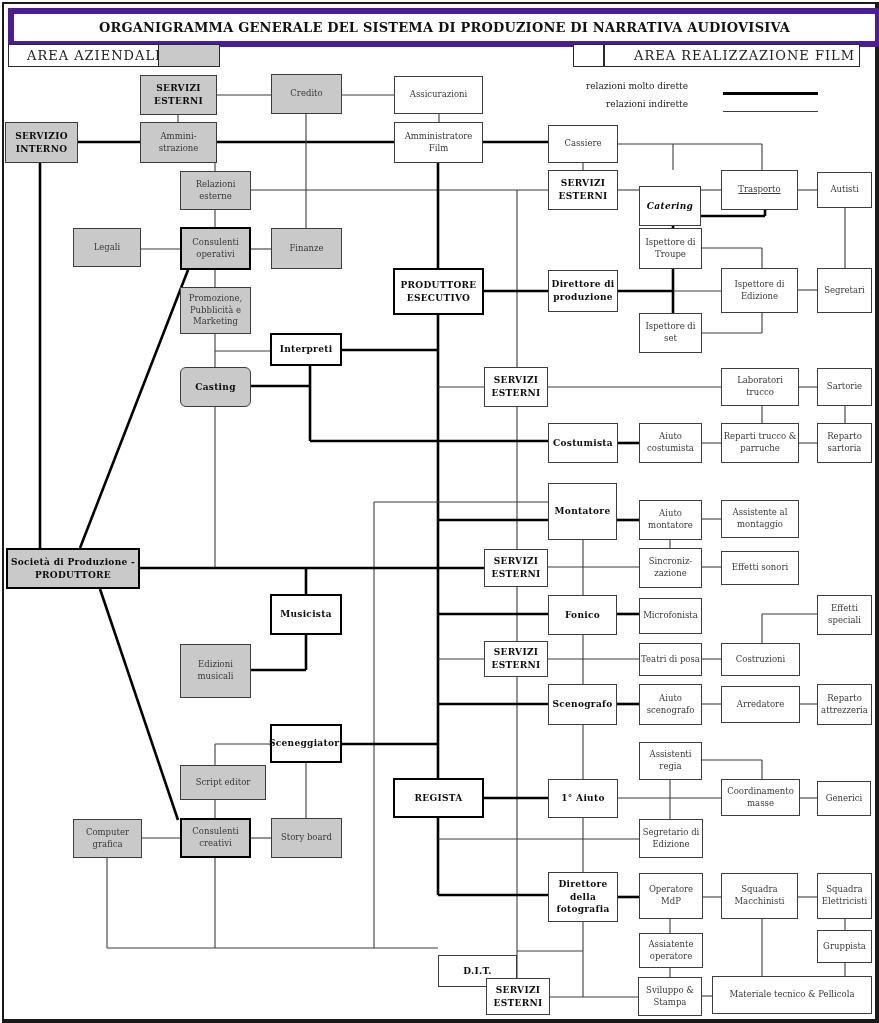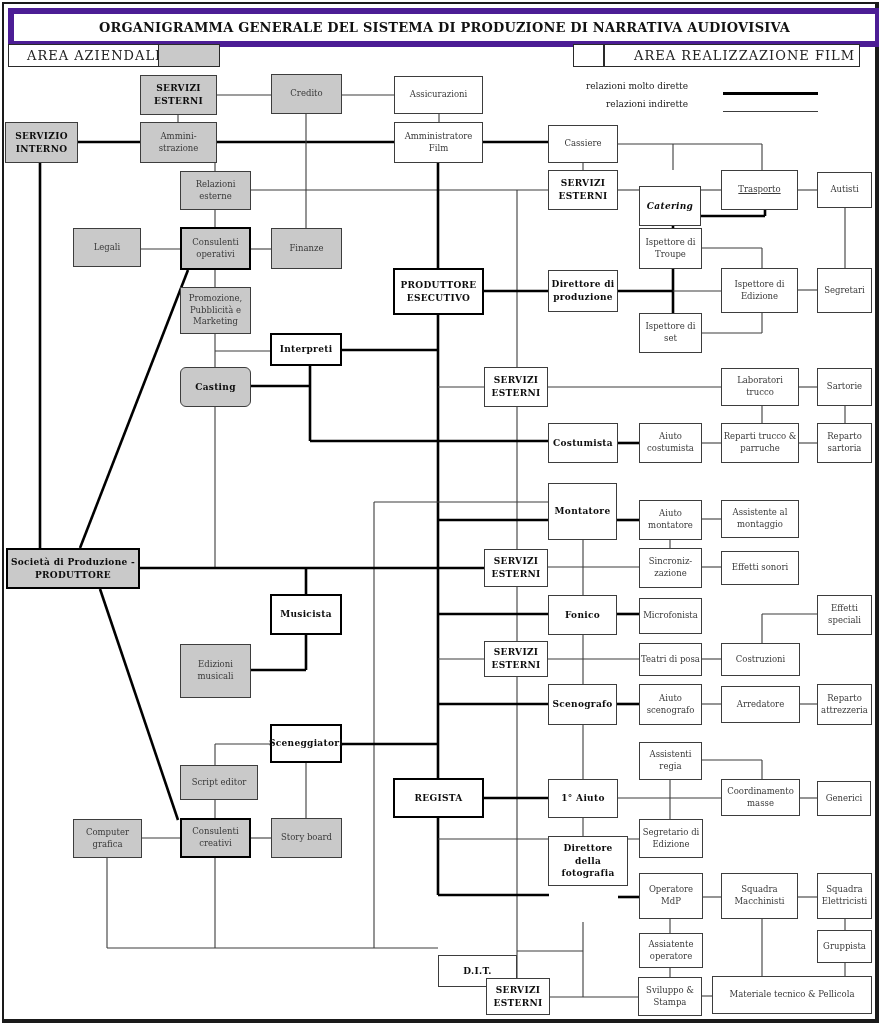--- a/index.html
+++ b/index.html
@@ -226,34 +226,34 @@
       <div class="node" style="left: 721px; top: 643px; width: 79px; height: 33px;">Costruzioni</div>
       <div class="node bold" style="left: 548px; top: 684px; width: 69px; height: 41px;">Scenografo</div>
       <div class="node" style="left: 639px; top: 684px; width: 63px; height: 41px;">Aiuto
 scenografo</div>
       <div class="node" style="left: 721px; top: 686px; width: 79px; height: 37px;">Arredatore</div>
       <div class="node" style="left: 817px; top: 684px; width: 55px; height: 41px;">Reparto
 attrezzeria</div>
       <div class="node thick bold" style="left: 270px; top: 724px; width: 72px; height: 39px;">Sceneggiatori</div>
       <div class="node" style="left: 639px; top: 742px; width: 63px; height: 38px;">Assistenti
 regia</div>
-      <div class="node gray" style="left: 180px; top: 765px; width: 78px; height: 35px;">Script editor</div>
+      <div class="node gray" style="left: 180px; top: 765px; width: 86px; height: 35px;">Script editor</div>
       <div class="node thick bold" style="left: 393px; top: 778px; width: 91px; height: 40px;">REGISTA</div>
       <div class="node bold" style="left: 548px; top: 779px; width: 70px; height: 39px;">1° Aiuto</div>
       <div class="node" style="left: 721px; top: 779px; width: 79px; height: 37px;">Coordinamento
 masse</div>
       <div class="node" style="left: 817px; top: 781px; width: 54px; height: 35px;">Generici</div>
       <div class="node gray" style="left: 73px; top: 819px; width: 69px; height: 39px;">Computer
 grafica</div>
       <div class="node gray thick" style="left: 180px; top: 818px; width: 71px; height: 40px;">Consulenti
 creativi</div>
       <div class="node gray" style="left: 271px; top: 818px; width: 71px; height: 40px;">Story board</div>
       <div class="node" style="left: 639px; top: 819px; width: 64px; height: 39px;">Segretario di
 Edizione</div>
-      <div class="node bold" style="left: 548px; top: 836px; width: 80px; height: 50px;">Direttore
+      <div class="node bold" style="left: 548px; top: 872px; width: 70px; height: 50px;">Direttore
 della
 fotografia</div>
       <div class="node" style="left: 639px; top: 873px; width: 64px; height: 46px;">Operatore
 MdP</div>
       <div class="node" style="left: 721px; top: 873px; width: 77px; height: 46px;">Squadra
 Macchinisti</div>
       <div class="node" style="left: 817px; top: 873px; width: 55px; height: 46px;">Squadra
 Elettricisti</div>
       <div class="node bold" style="left: 438px; top: 935px; width: 79px; height: 32px; margin-top: 20px;">D.I.T.</div>
       <div class="node" style="left: 639px; top: 933px; width: 64px; height: 35px;">Assiatente

